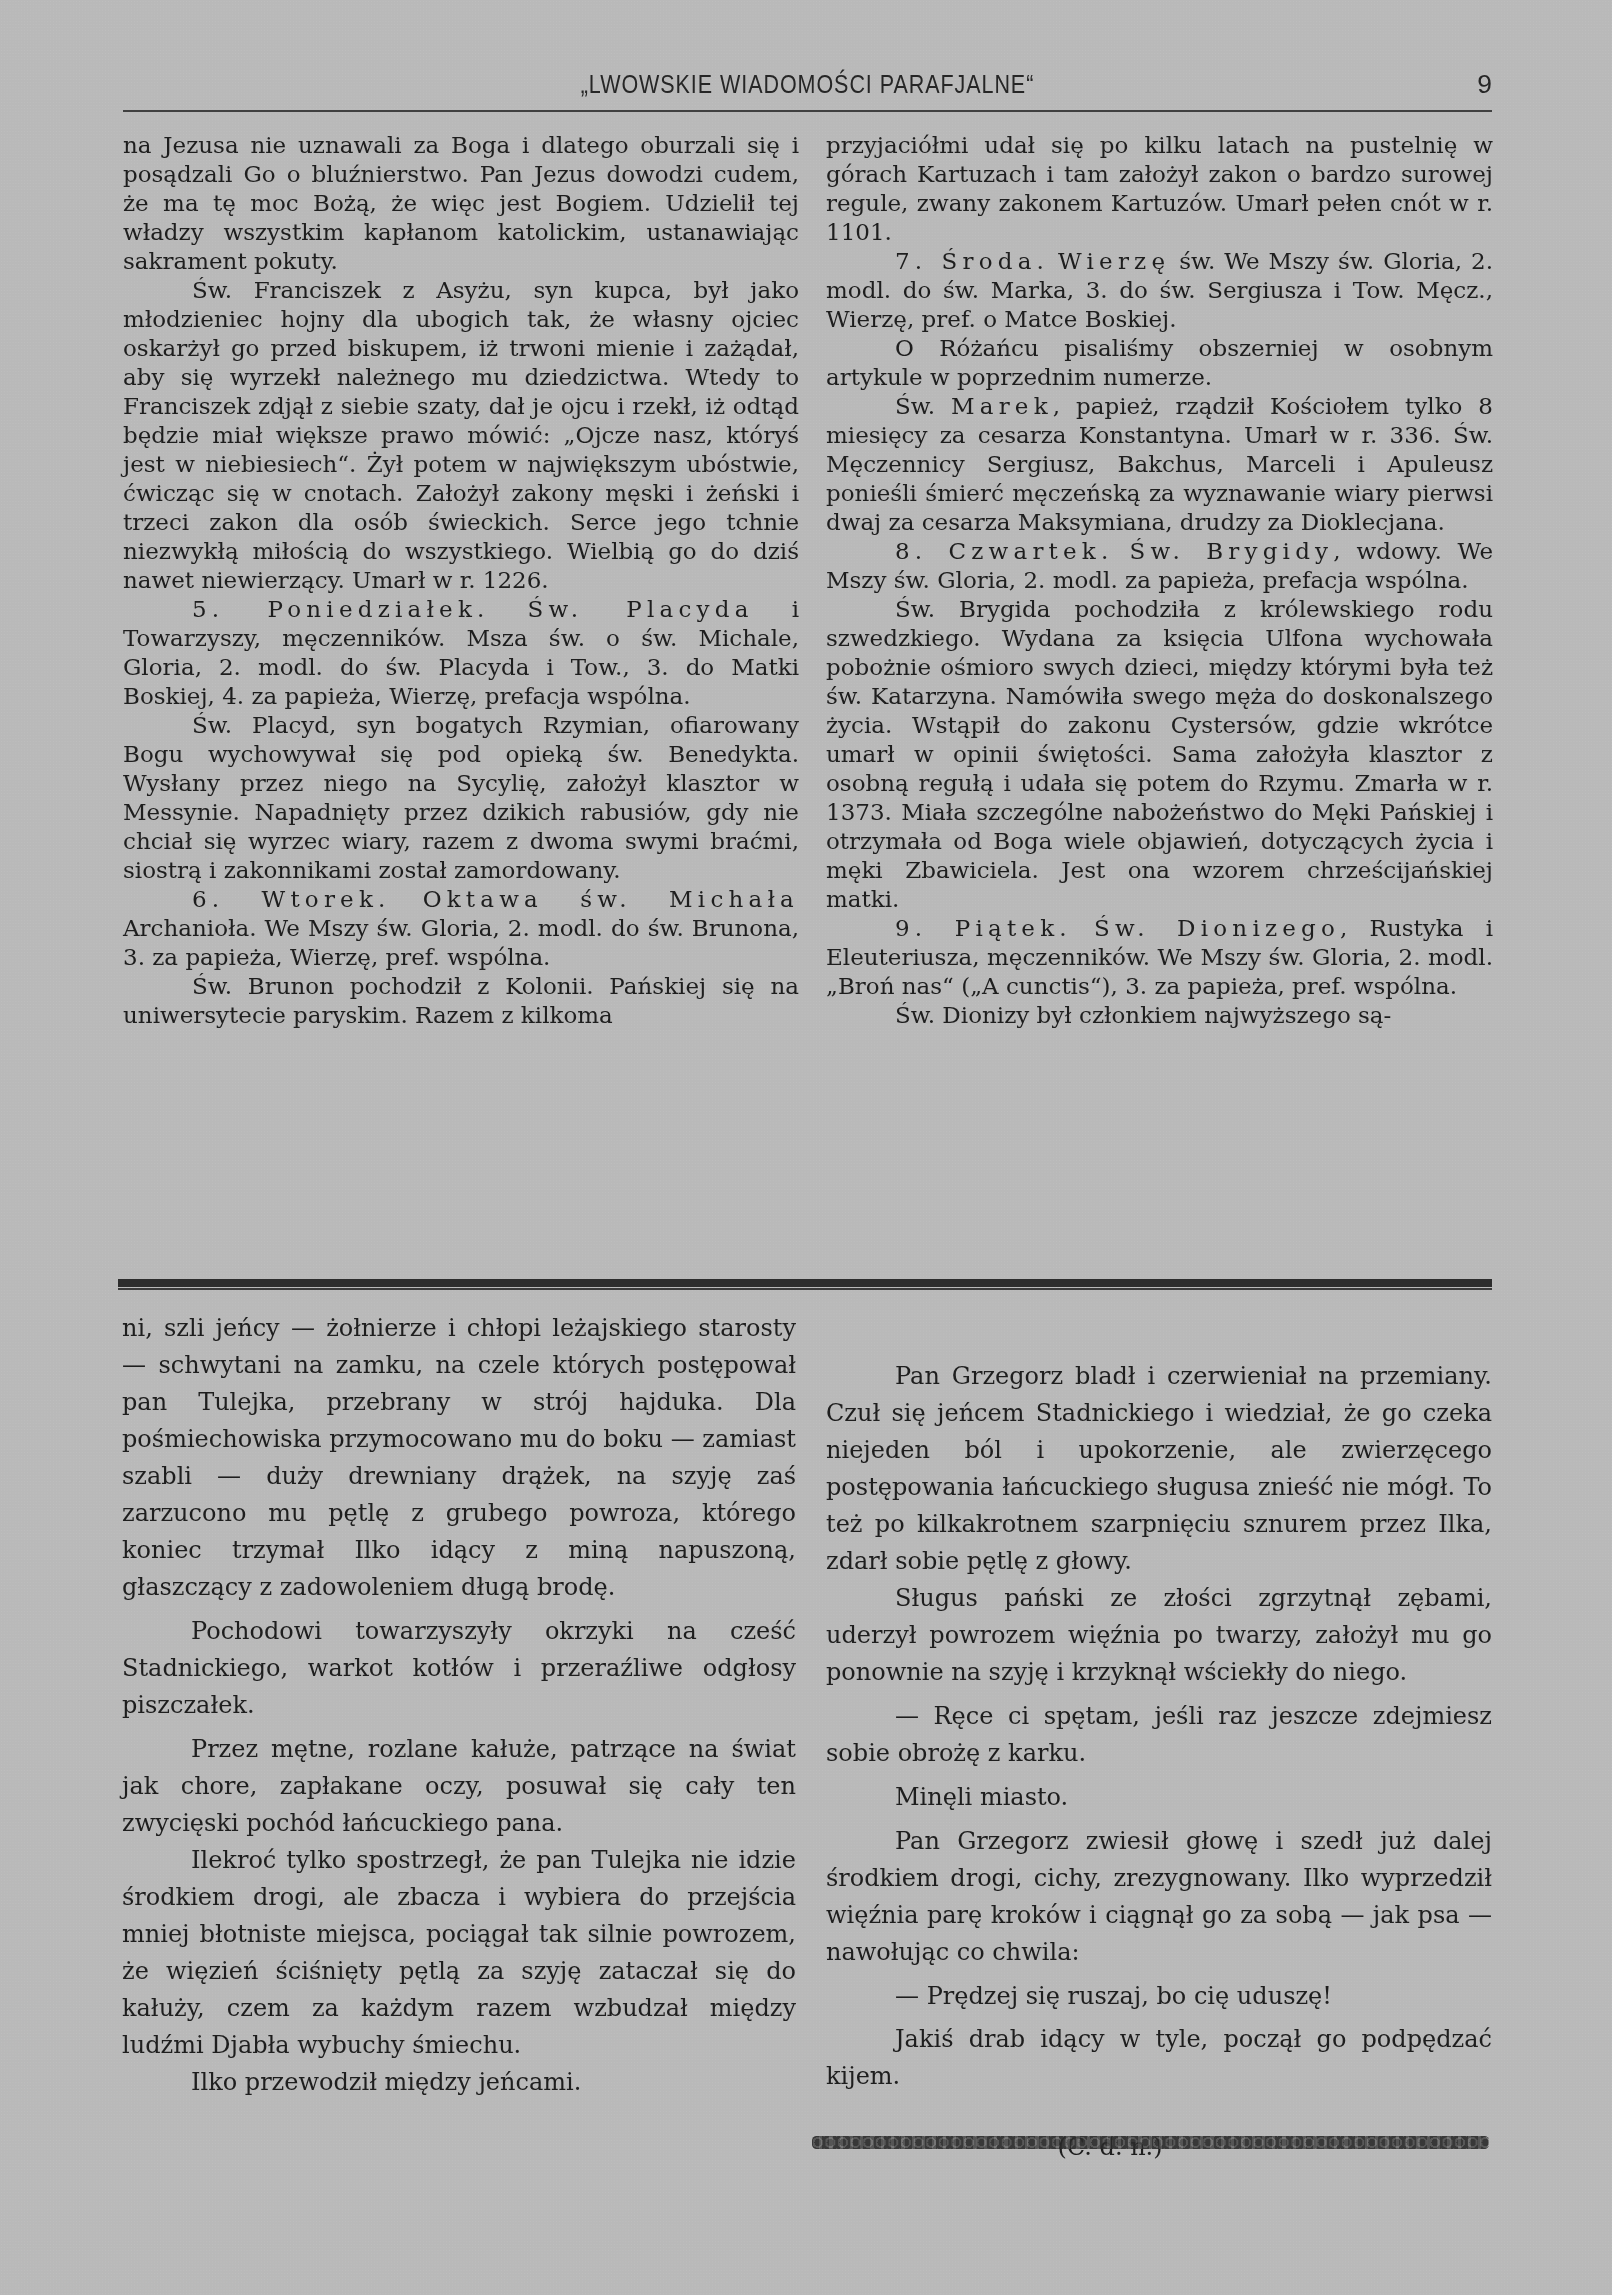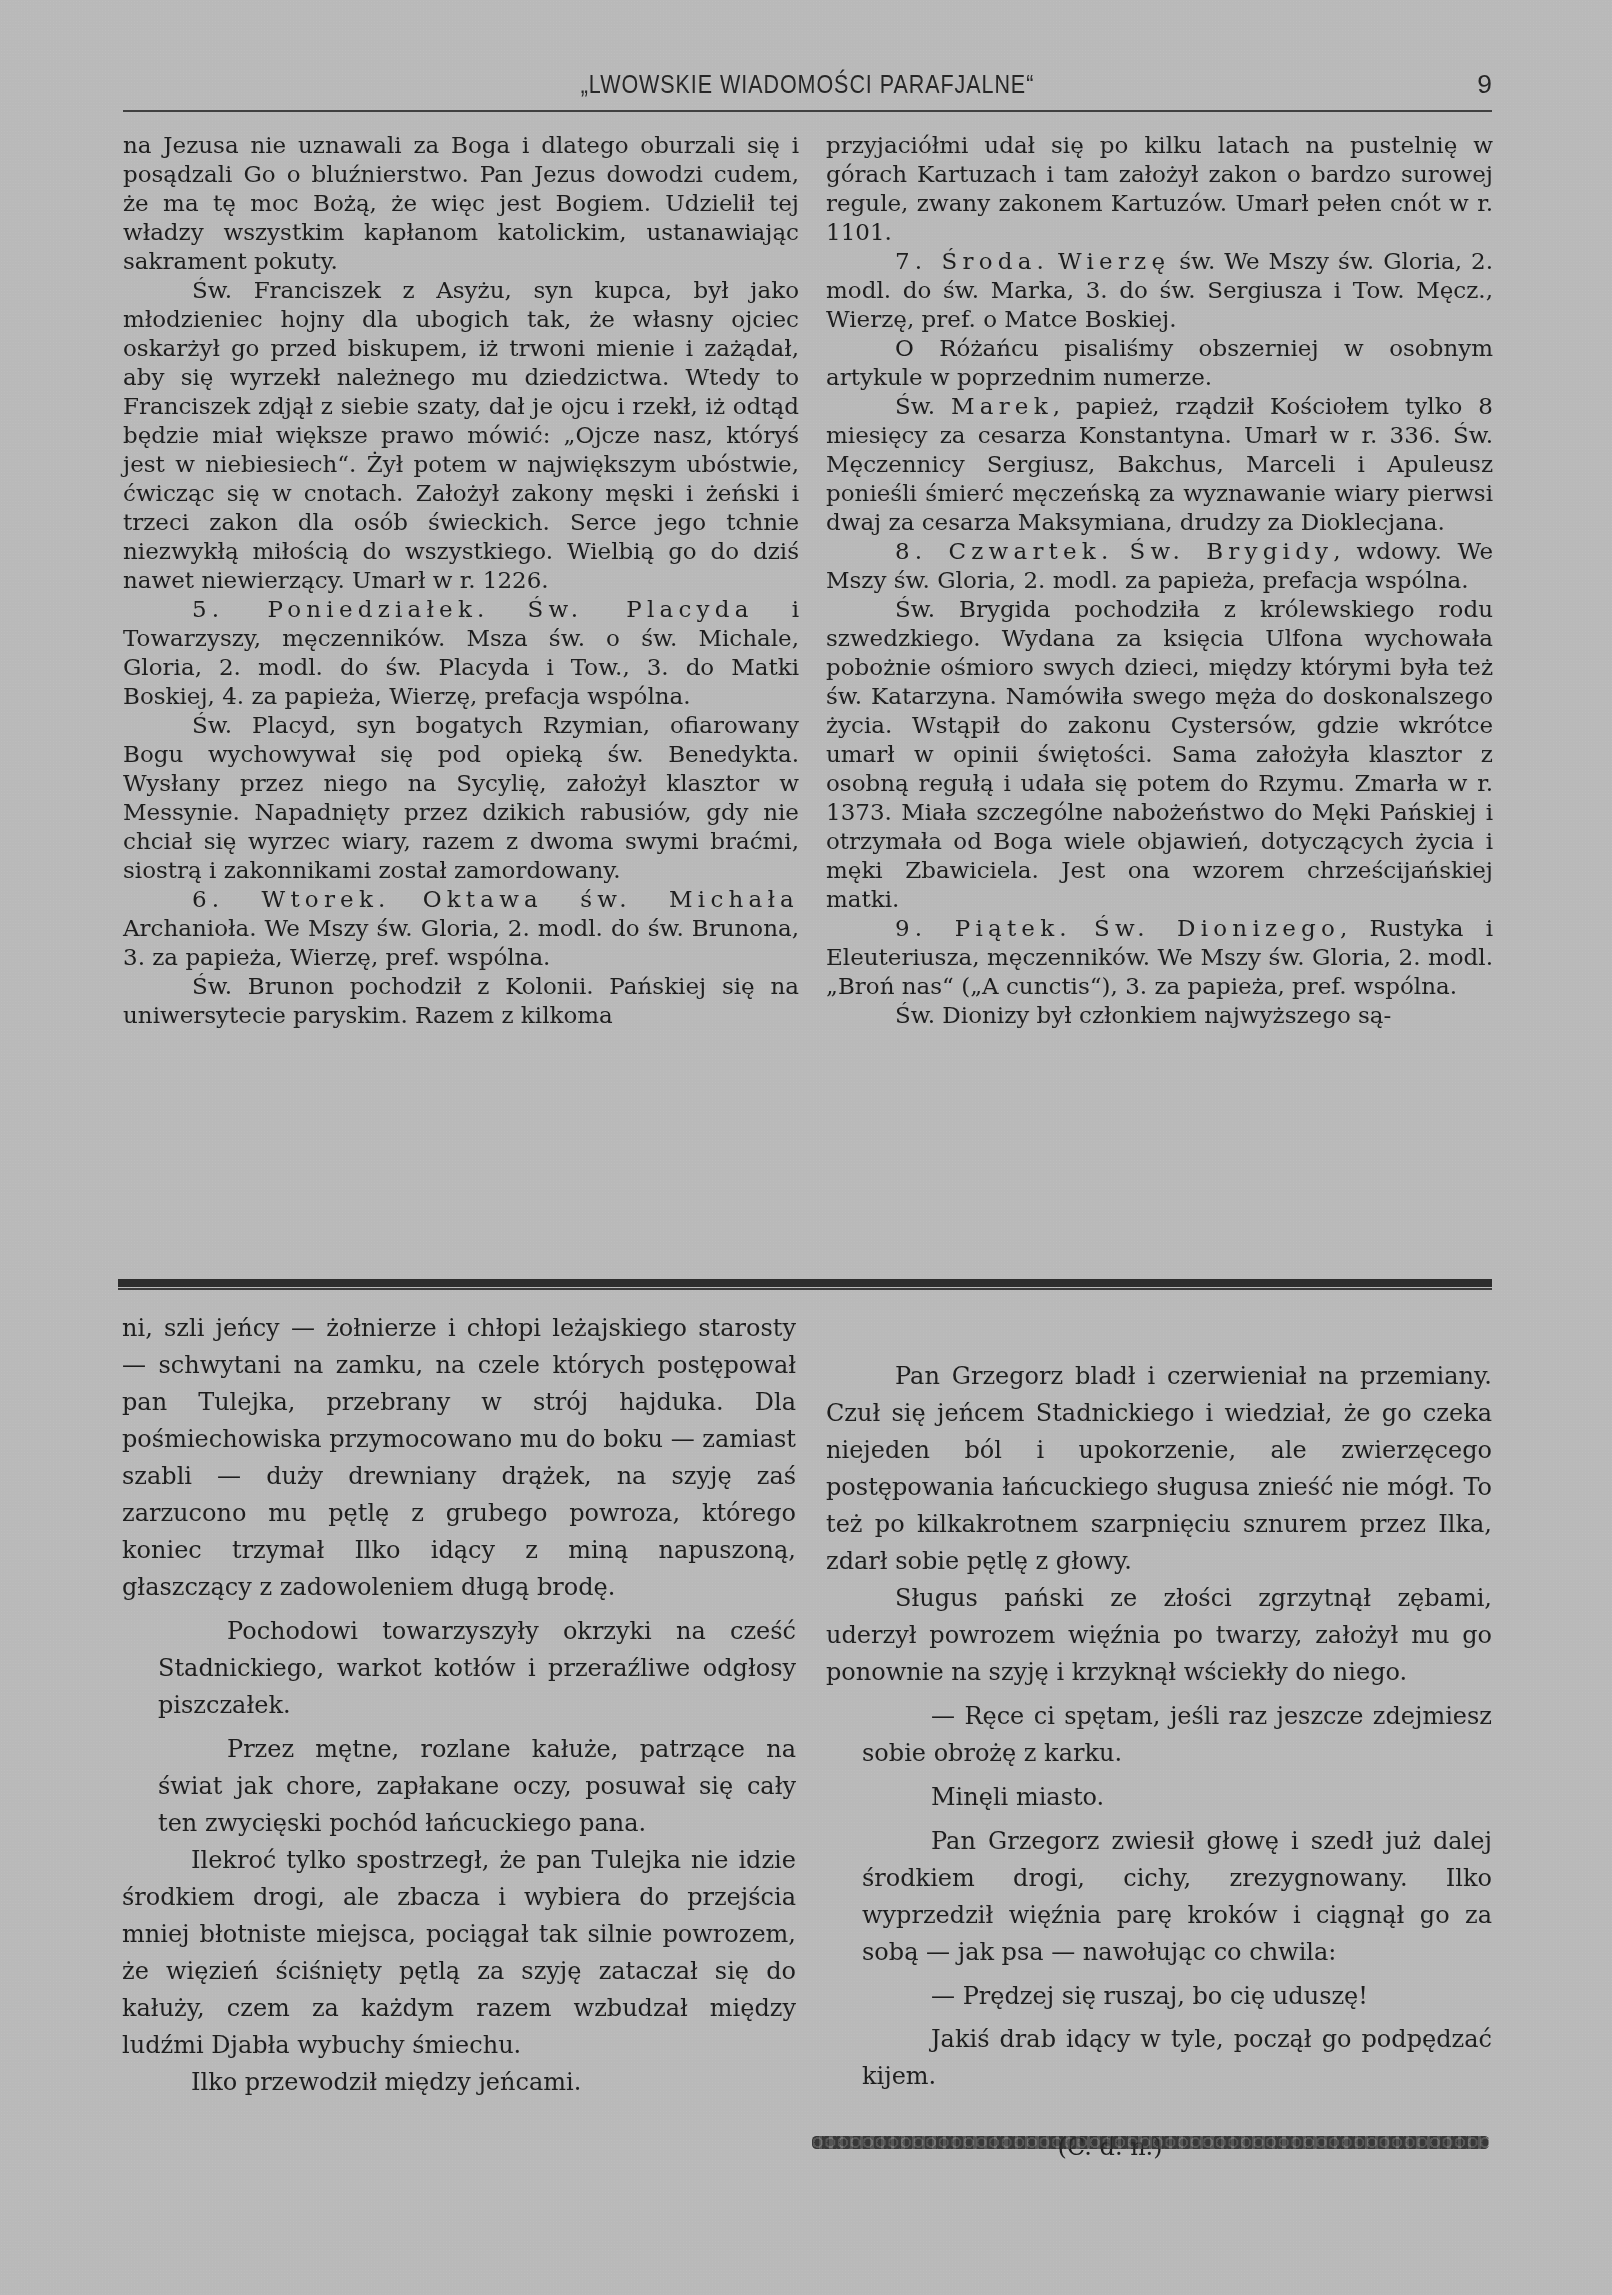--- a/index.html
+++ b/index.html
@@ -34,21 +34,21 @@
     position: absolute; left: 123px; top: 110px; width: 1369px; height: 2.3px;
     background: #2a2a2a; opacity: 0.85;
   }
 
   .column {
     position: absolute; text-align: justify; hyphens: manual;
     font-size: 23px; line-height: 29px;
   }
   .column p { margin: 0; text-indent: 0; }
   .column p.indent { text-indent: 69px; }
-  .column p.gap { margin-top: 6.9px; margin-left: 36px; }
+  .column p.gap { margin-top: 6.9px; }
 
   .col-upper-left  { left: 123px;  top: 131px;  width: 676px; }
   .col-upper-right { left: 826px; top: 131px;  width: 667px; }
 
   .divider-thick {
     position: absolute; left: 118px; top: 1279px; width: 1374px; height: 7.5px;
     background: #2d2d2d;
   }
   .divider-thin {
     position: absolute; left: 118px; top: 1288px; width: 1374px; height: 2.3px;

